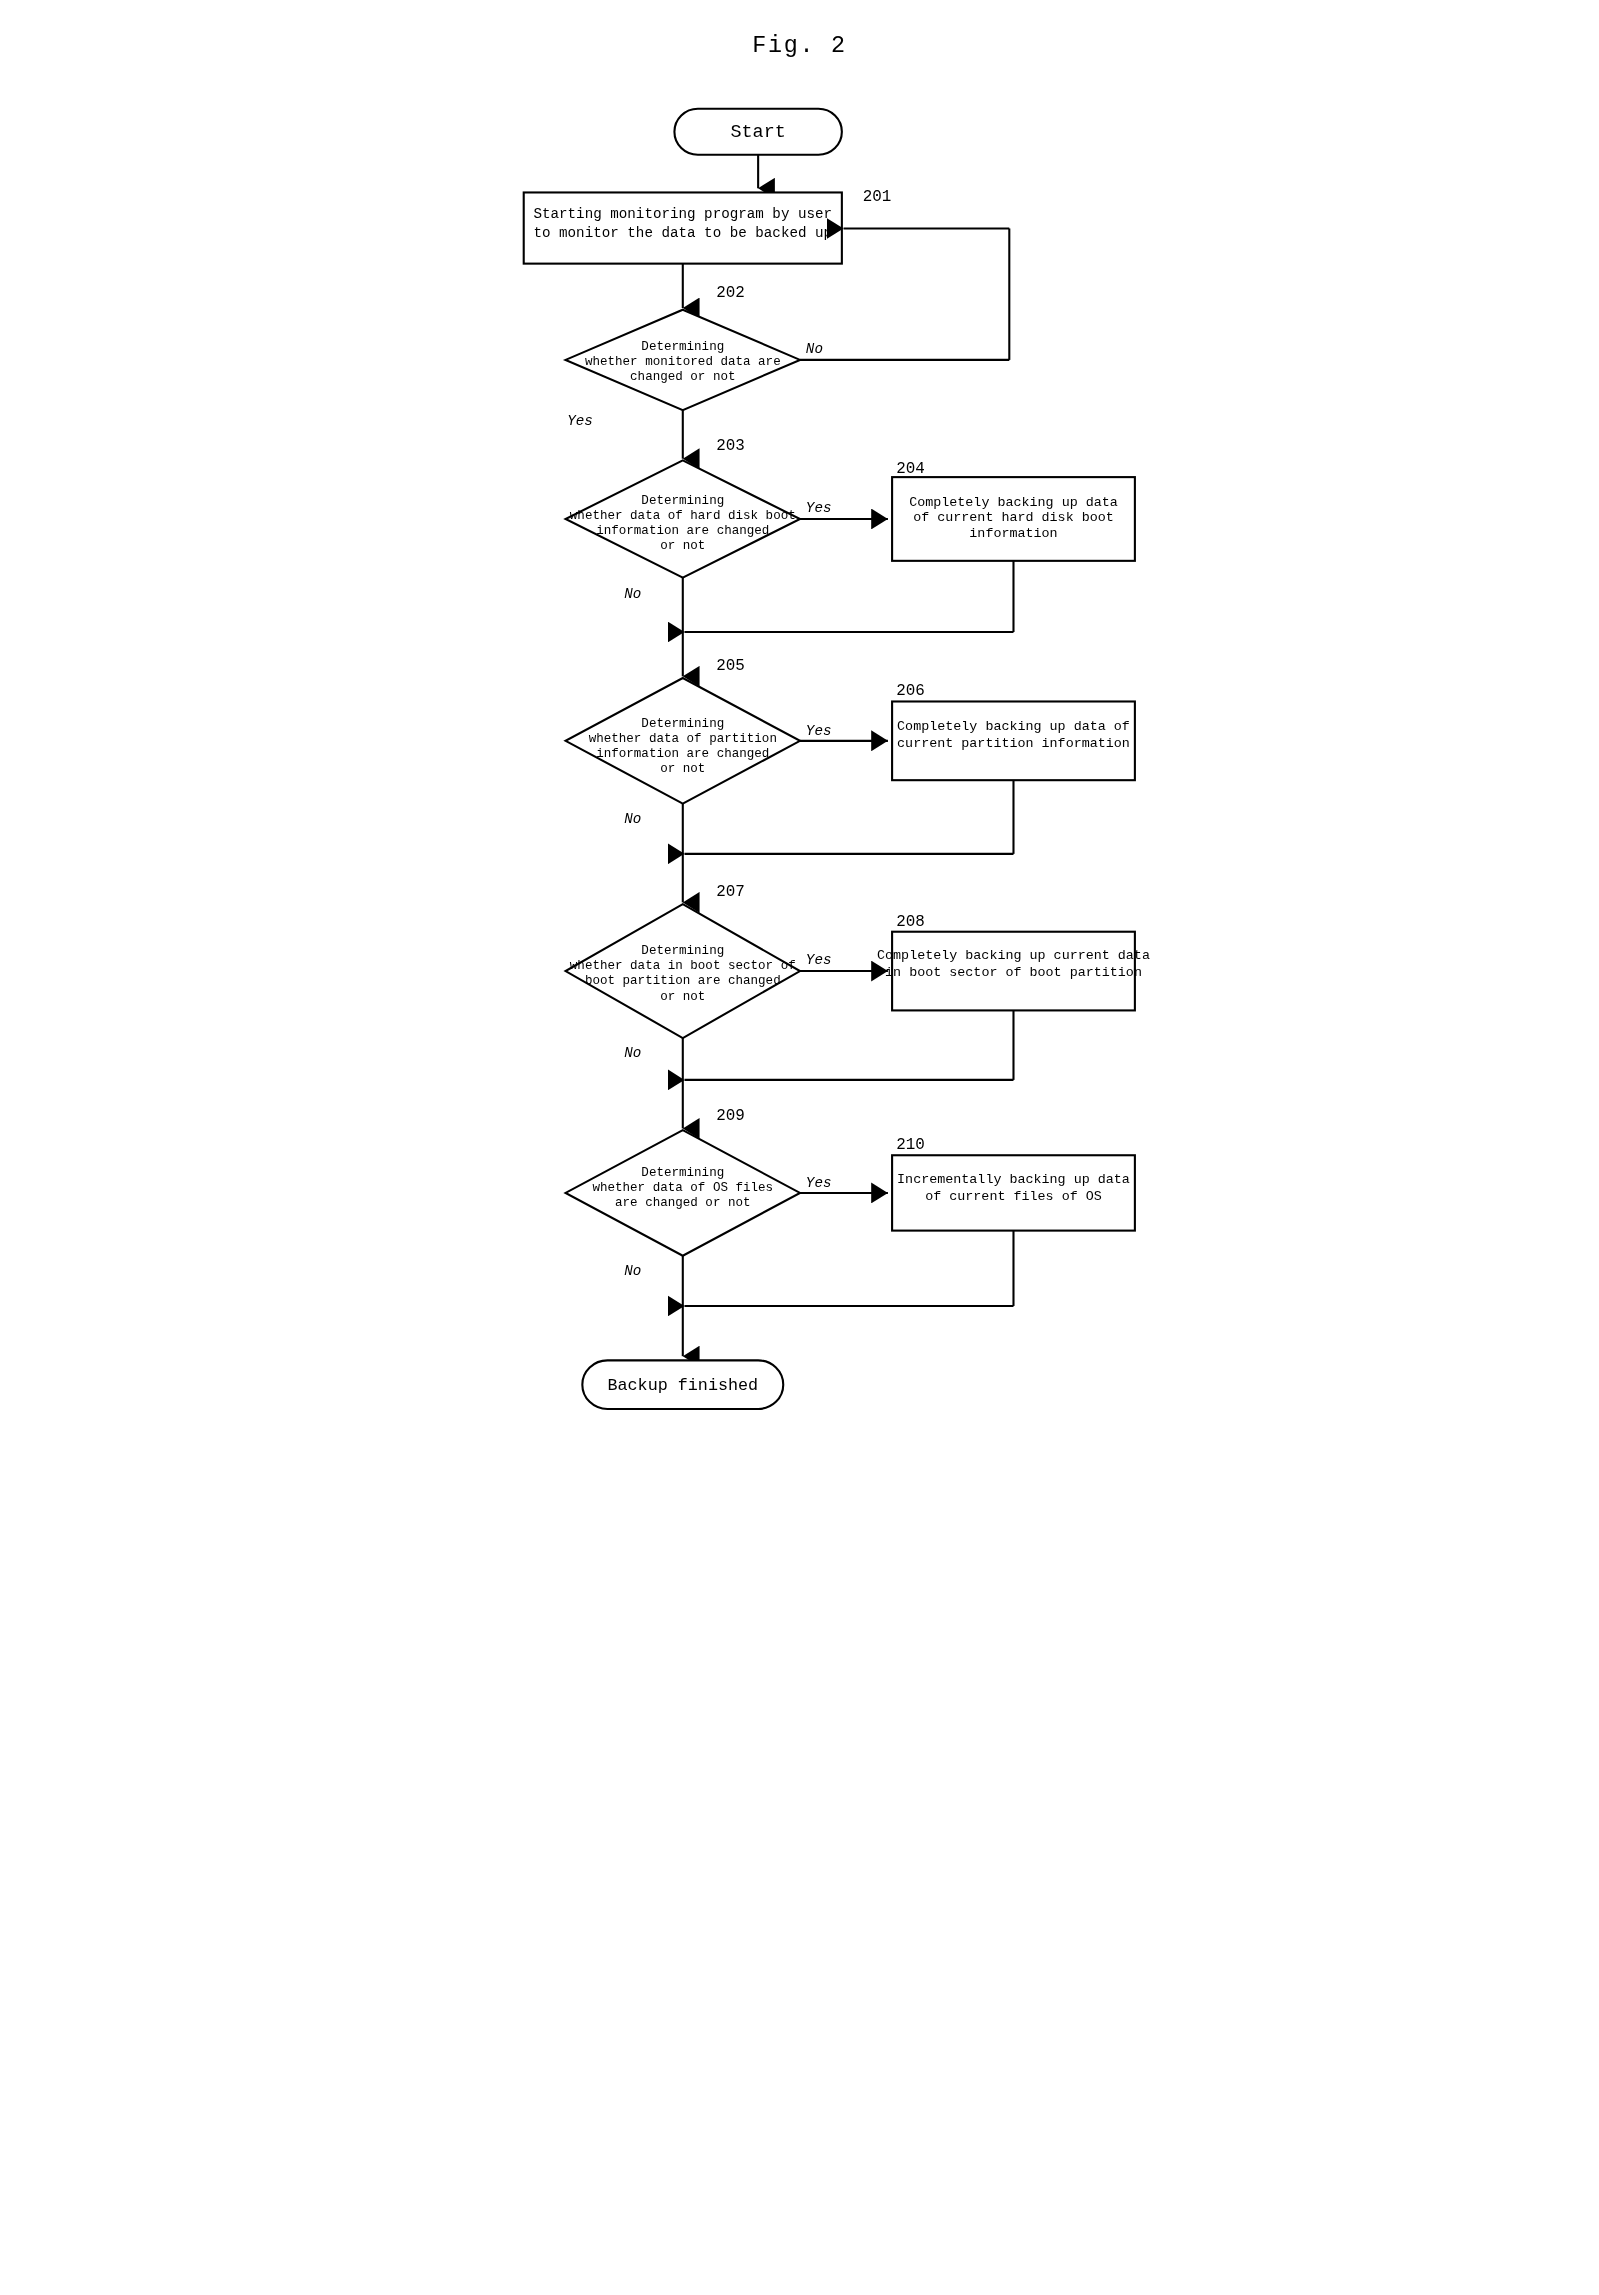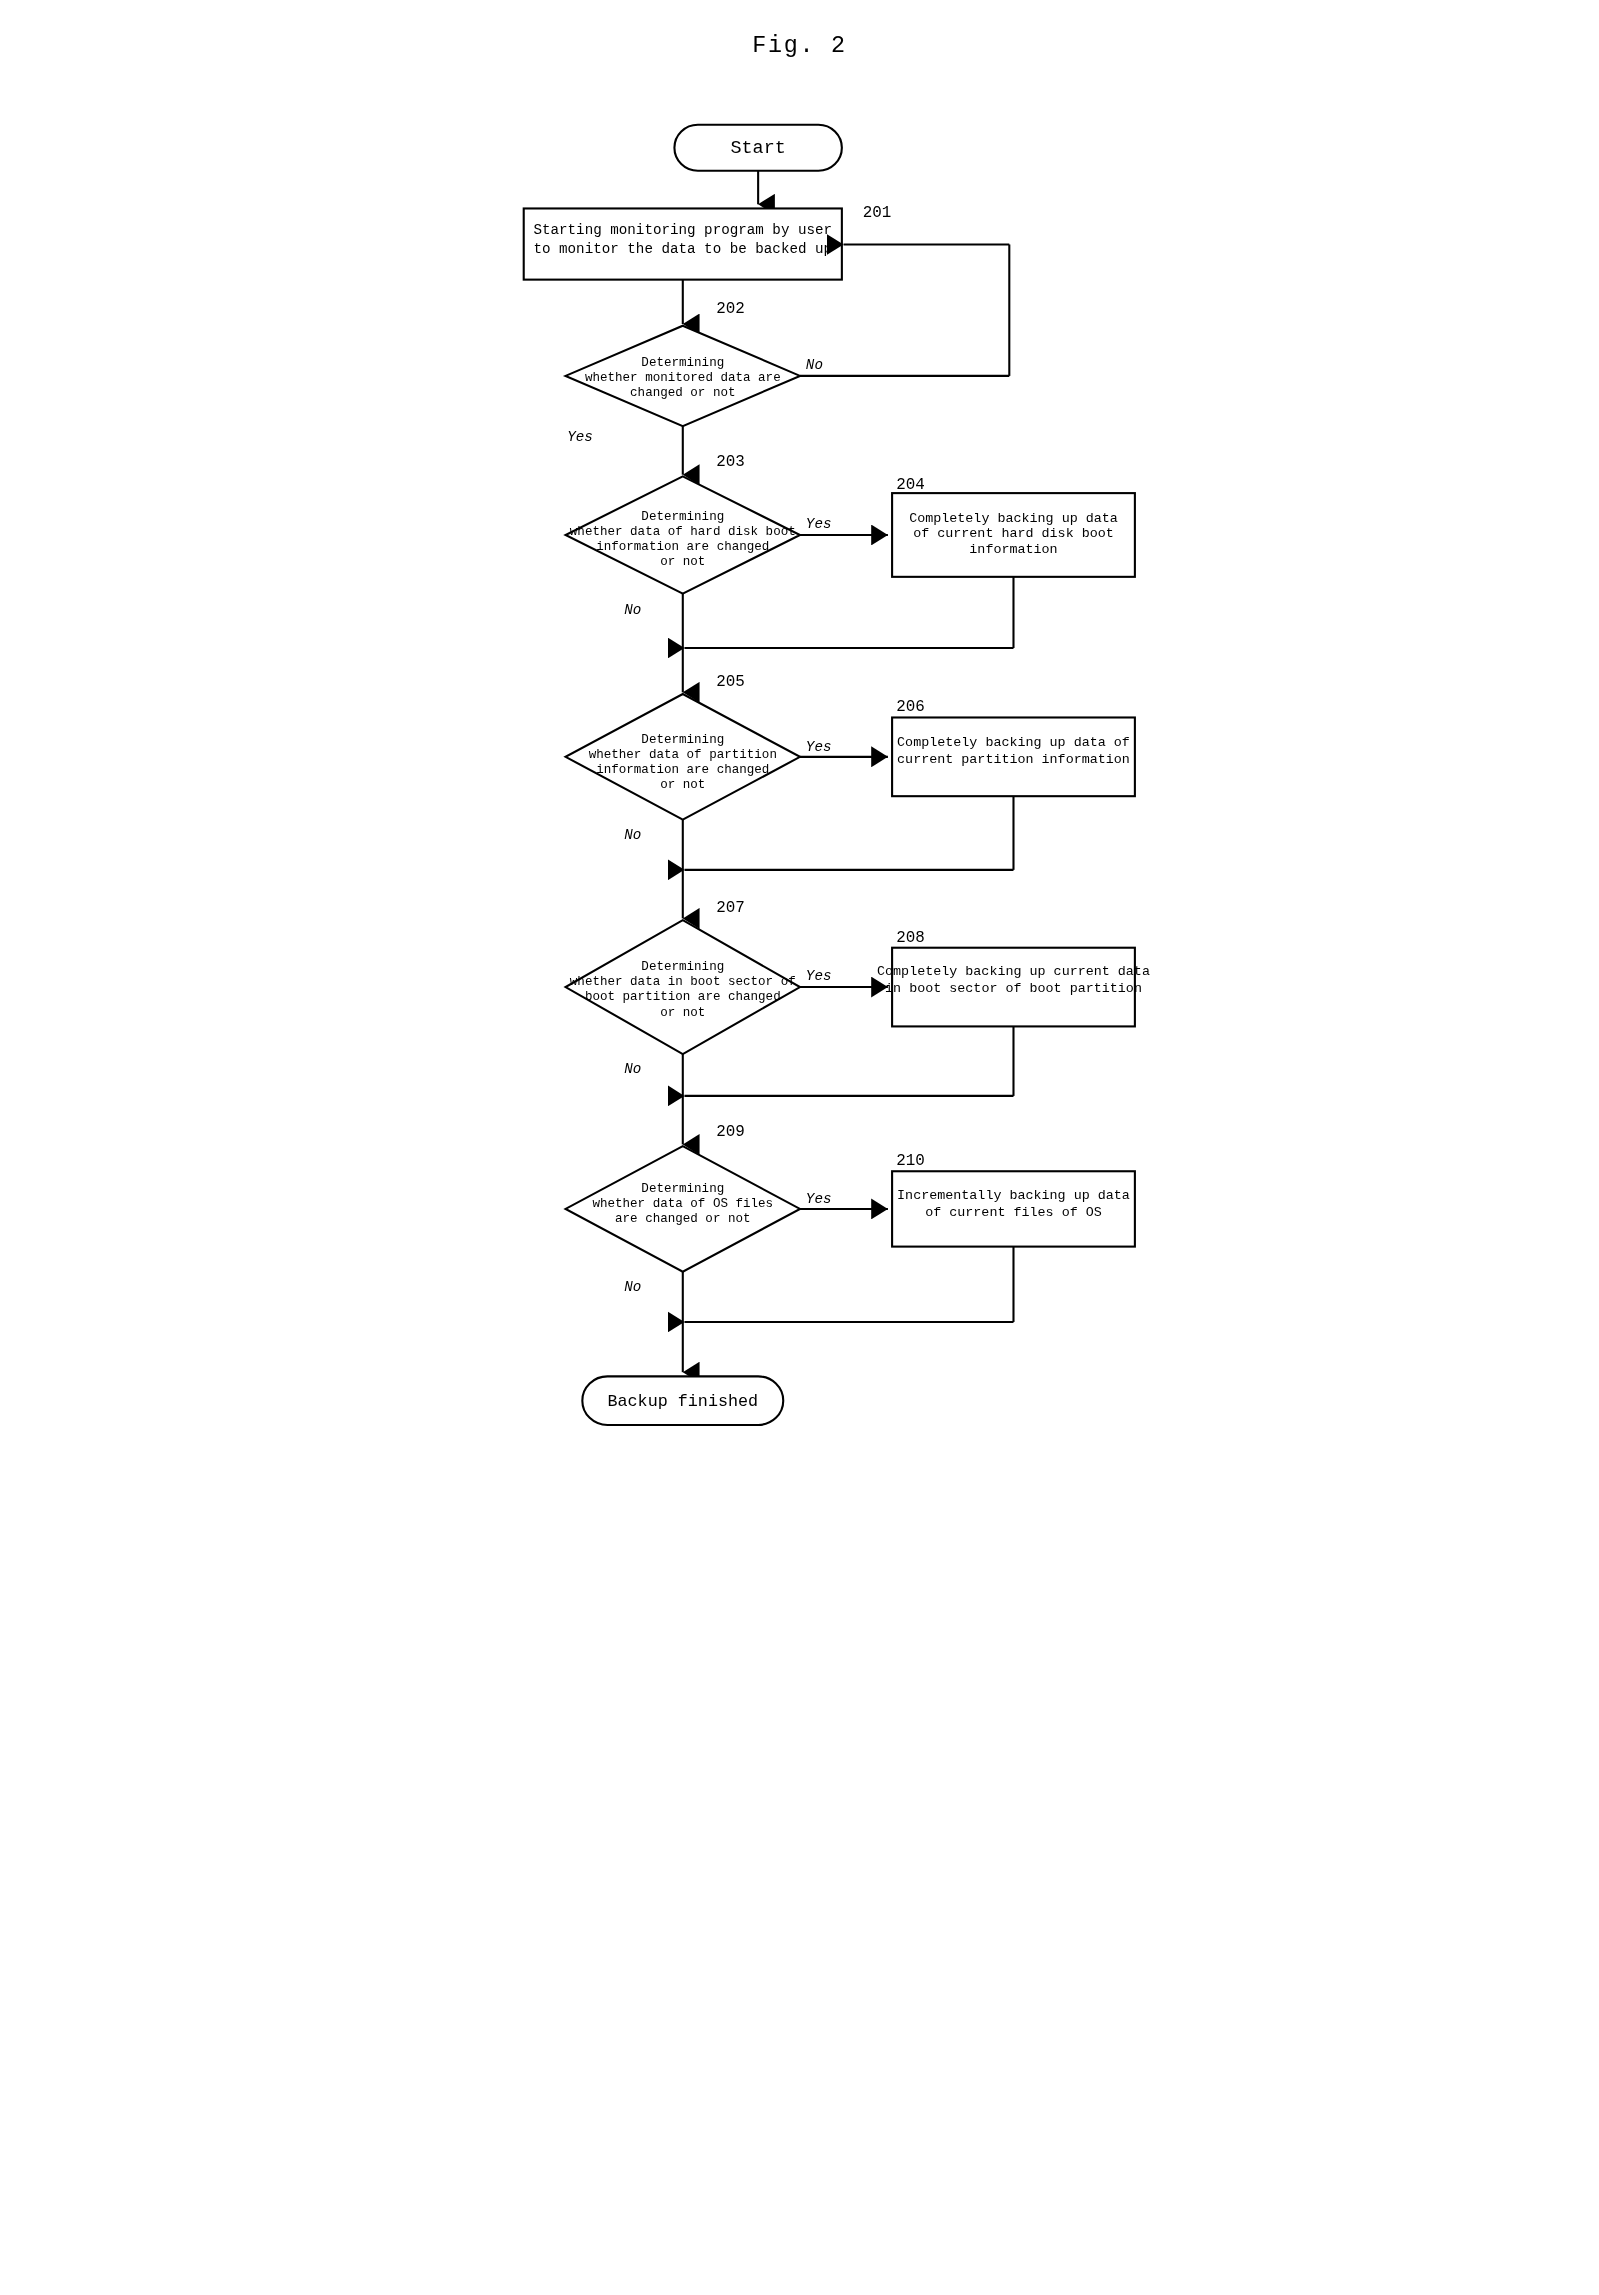--- a/index.html
+++ b/index.html
@@ -15,21 +15,21 @@
     .diagram-container {
       width: 754px;
       display: flex;
       flex-direction: column;
       align-items: center;
       position: relative;
     }
     .fig-title {
       font-size: 23.4px;
       font-weight: normal;
-      margin-bottom: 49px;
+      margin-bottom: 33px;
       letter-spacing: 1.7px;
     }
     
     .main-svg {
       width: 720px;
     }
   </style>
 </head>
 <body>
 

